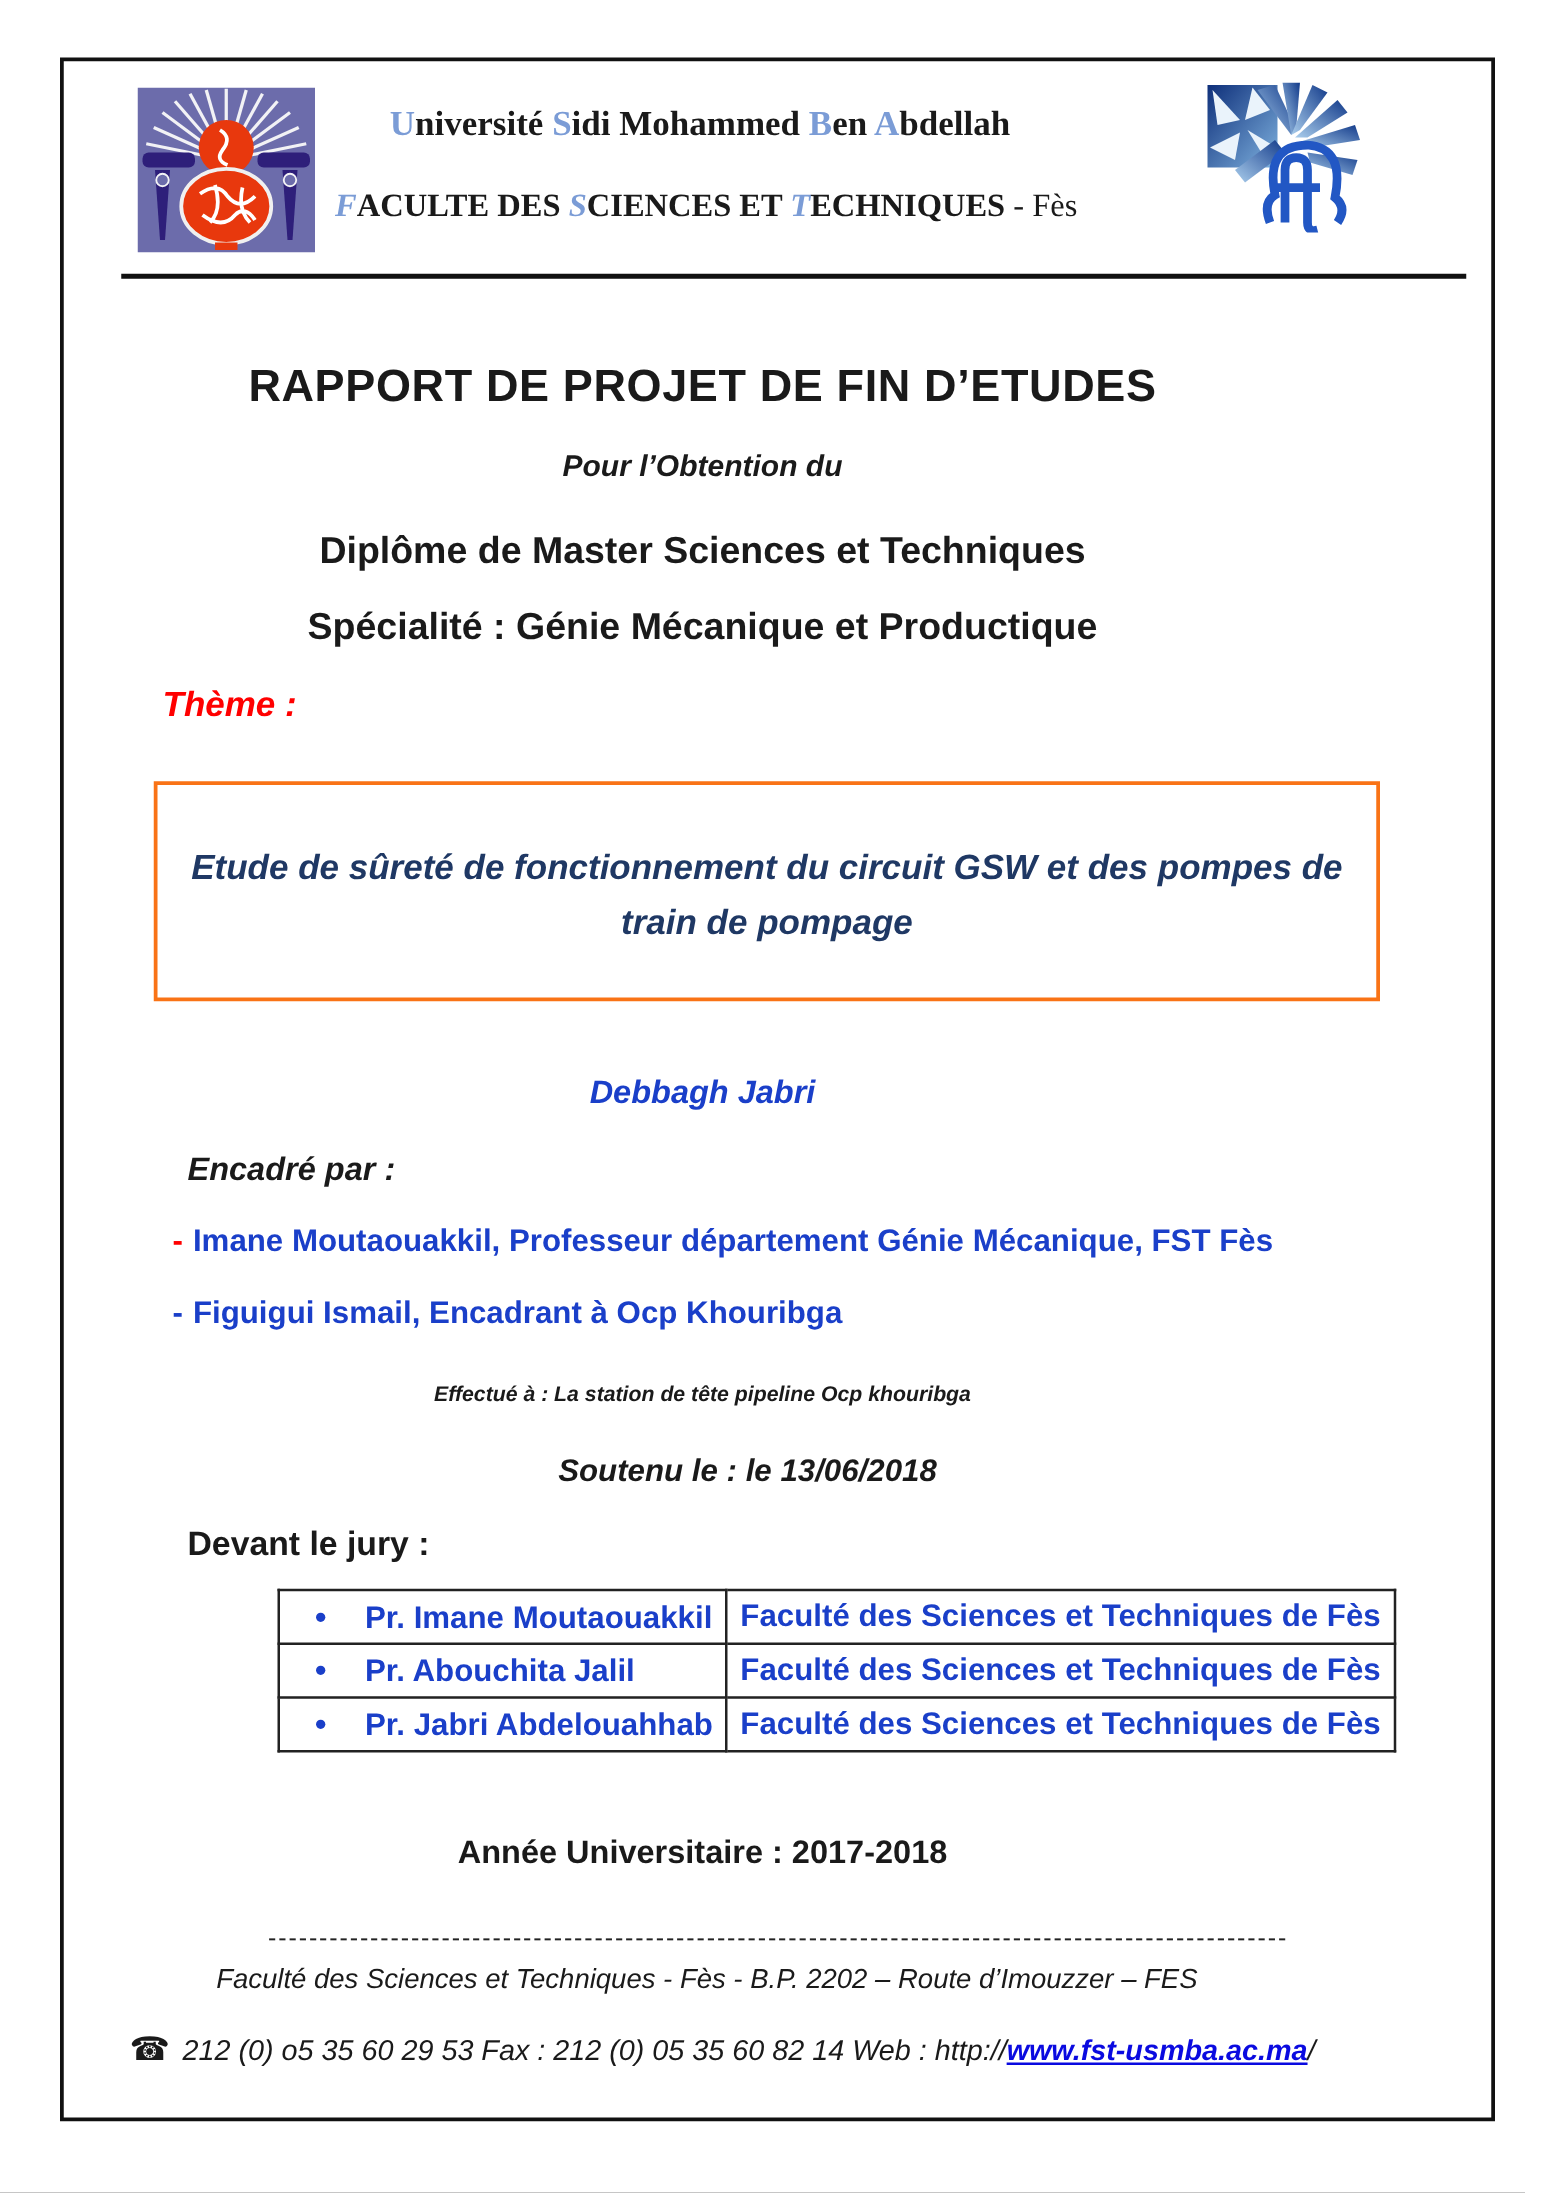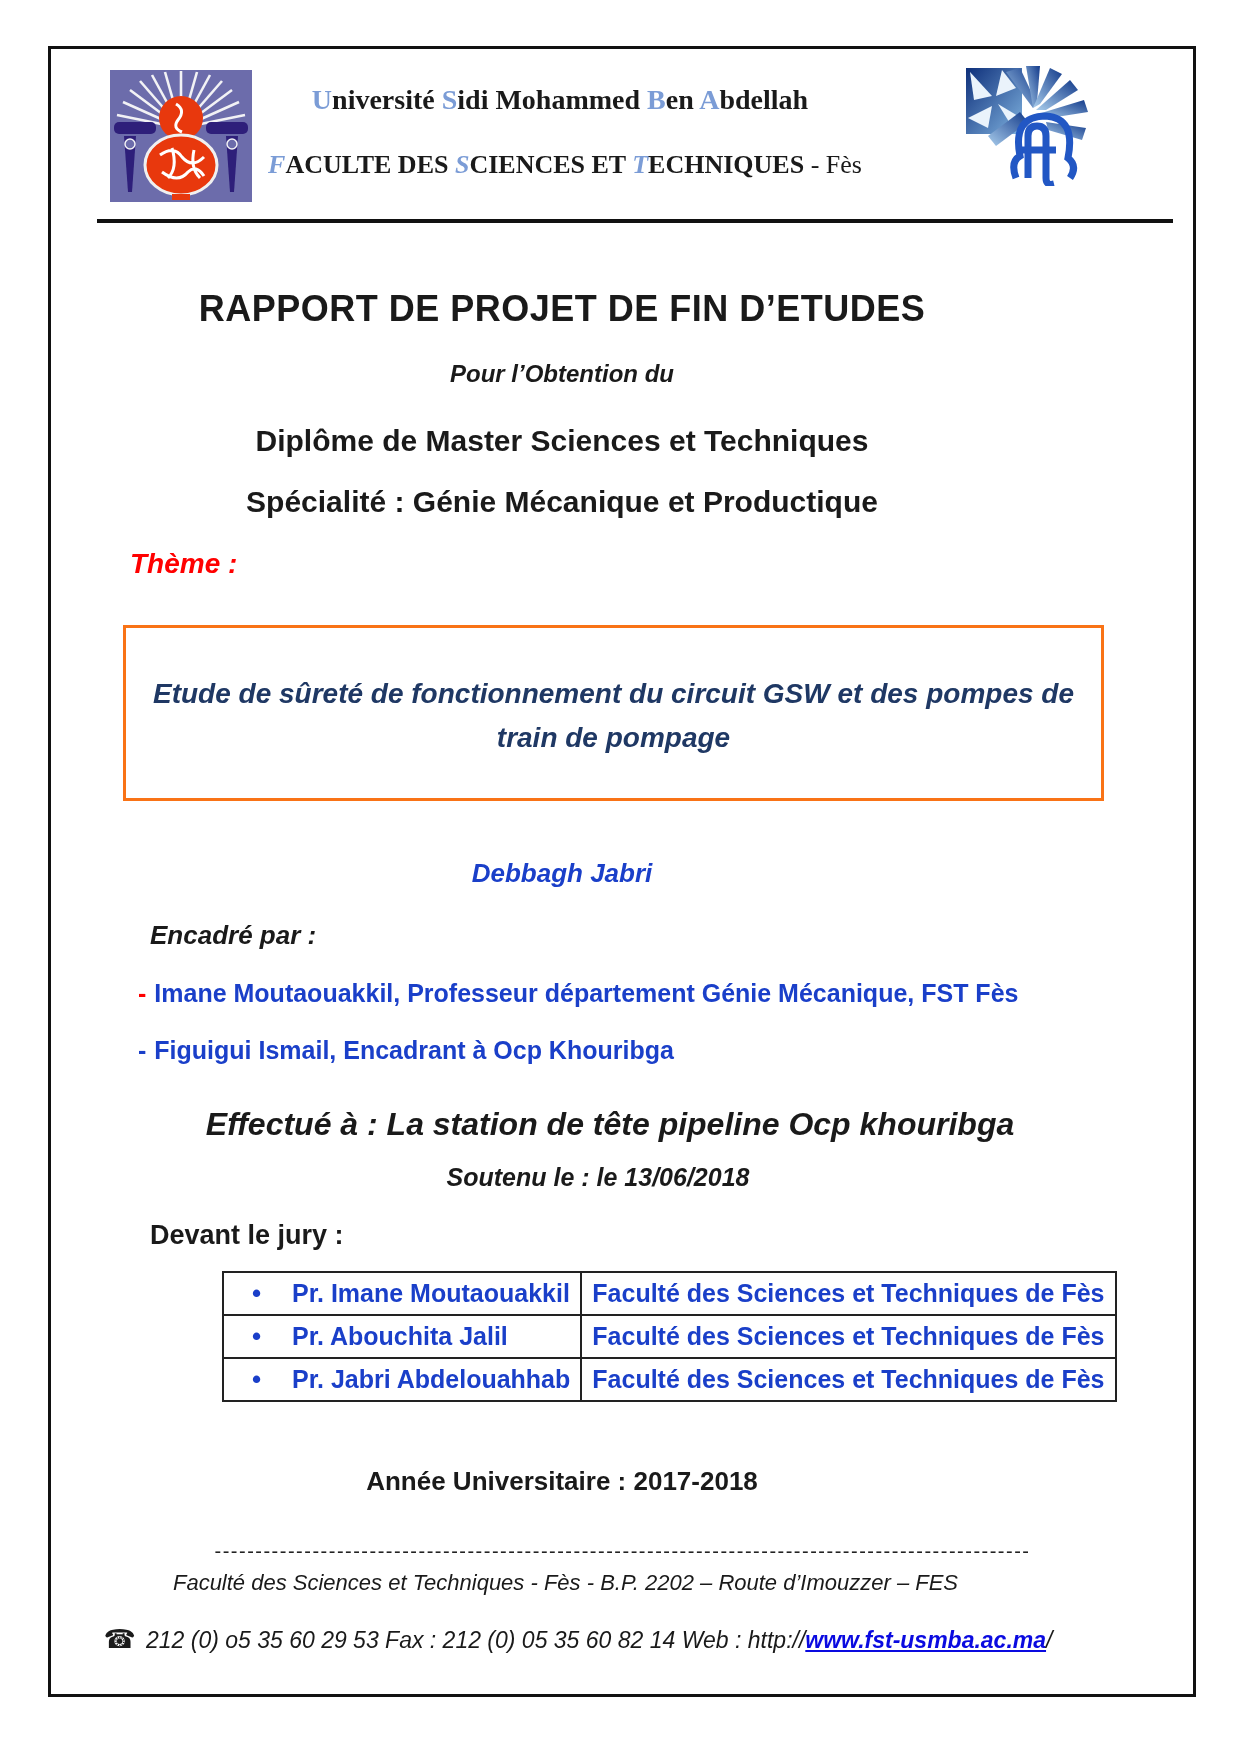--- a/index.html
+++ b/index.html
@@ -47,21 +47,21 @@
   .t-presented{top:806px;font-size:24px;font-weight:bold;font-style:italic;}
   .t-author{top:858px;font-size:26px;font-weight:bold;font-style:italic;color:#1a3fc9;}
   .lbl-encadre{
     position:absolute;left:150px;top:920px;font-size:26px;font-weight:bold;font-style:italic;
   }
   .sup-line{position:absolute;left:138px;font-size:25px;font-weight:bold;color:#1a3fc9;white-space:nowrap;}
   .sup1{top:979px;}
   .sup2{top:1036px;}
   .dash-red{color:#ff0000;margin-right:8px;}
   .dash-blue{color:#1a3fc9;margin-right:8px;}
-  .t-location{top:1106px;font-size:32px;font-weight:bold;font-style:italic;padding-left:48px;}
+  .t-location{top:1106px;font-size:17px;font-weight:bold;font-style:italic;}
   .t-date{top:1163px;font-size:25px;font-weight:bold;font-style:italic;padding-left:36px;}
   .lbl-jury{position:absolute;left:150px;top:1220px;font-size:27px;font-weight:bold;}
   
   .jury-table{
     position:absolute;left:222px;top:1271px;width:884px;border-collapse:collapse;
   }
   .jury-table td{
     border:2px solid #222;height:41px;padding:0 10px;
     font-size:25px;font-weight:bold;color:#1a3fc9;white-space:nowrap;
   }

